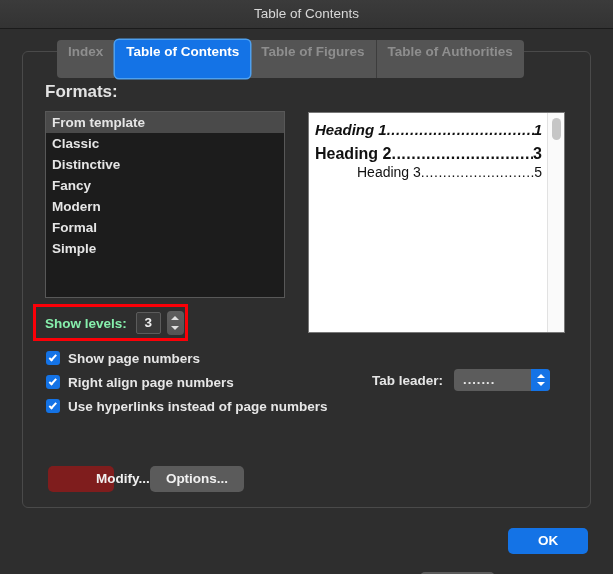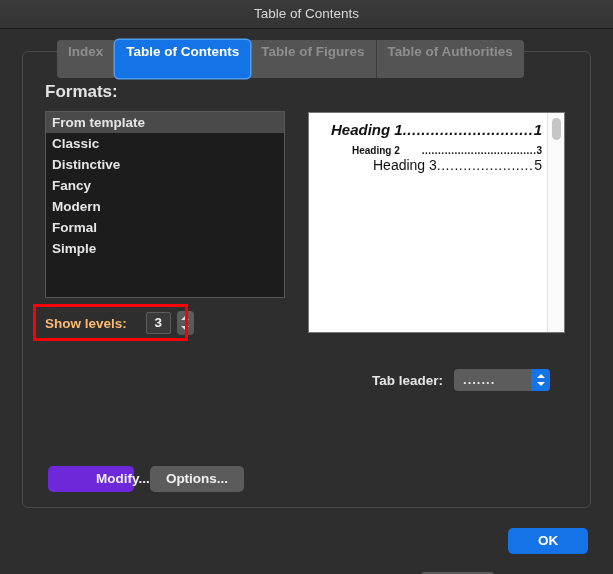--- a/index.html
+++ b/index.html
@@ -134,24 +134,24 @@
   
   #showlevels-row {
     position: absolute;
     left: 45px;
     top: 311px;
     height: 24px;
     display: flex;
     align-items: center;
   }
   #showlevels-label {
-    color: #fdba74;
-    font-size: 13.5px;
-    font-weight: bold;
-    margin-right: 19px;
+    color: #86efac;
+    font-size: 13.5px;
+    font-weight: bold;
+    margin-right: 9px;
   }
   #showlevels-field {
     width: 25px;
     height: 22px;
     background: #3a3a3a;
     border: 1px solid #5c5c5c;
     border-radius: 2px;
     box-sizing: border-box;
     color: #f0f0f0;
     font-size: 13.5px;
@@ -296,21 +296,21 @@
     background: #ffffff;
     border: 1px solid #777777;
     box-sizing: border-box;
     overflow: hidden;
   }
   #preview-content {
     position: absolute;
     left: 0; top: 0;
     width: 238px;
     height: 219px;
-    padding: 8px 5px 0 22px;
+    padding: 8px 5px 0 6px;
     box-sizing: border-box;
   }
   .pv-line {
     display: flex;
     align-items: baseline;
     color: #111111;
     white-space: nowrap;
     overflow: hidden;
   }
   .pv-dots {
@@ -320,25 +320,23 @@
     letter-spacing: 0.5px;
   }
   .pv-l1 {
     font-size: 15px;
     font-weight: bold;
     font-style: italic;
     margin-left: 0px;
     margin-bottom: 7px;
   }
   .pv-l2 {
-    font-size: 10px;
-    font-weight: bold;
-    margin-left: 21px;
+    font-size: 16px;
+    font-weight: bold;
     margin-bottom: 1px;
-    text-align: right;
   }
   .pv-l3 {
     font-size: 14px;
     font-weight: normal;
     margin-left: 42px;
   }
   #preview-scrolltrack {
     position: absolute;
     right: 0;
     top: 0;
@@ -364,24 +362,24 @@
     font-weight: bold;
     border-radius: 5px;
     text-align: center;
     box-sizing: border-box;
     white-space: nowrap;
   }
   #modify-button {
     position: absolute;
     left: 48px;
     top: 466px;
-    width: 86px;
+    width: 66px;
     height: 26px;
     line-height: 25px;
-    background: #6d28d9;
+    background: #7f1d1d;
     color: #f0f0f0;
     padding-left: 48px;
   }
   #options-button {
     position: absolute;
     left: 150px;
     top: 466px;
     width: 94px;
     height: 26px;
     line-height: 25px;
@@ -442,20 +440,34 @@
   <div id="showlevels-row">
     <div id="showlevels-label">Show levels:</div>
     <div id="showlevels-field">3</div>
     <div id="showlevels-stepper">
       <span class="chev up"></span>
       <span class="chev down"></span>
     </div>
   </div>
   <div id="redbox"></div>
 
+  <div id="checkbox-group">
+    <div class="cb-row">
+      <span class="cb-box"></span>
+      <span class="cb-label">Show page numbers</span>
+    </div>
+    <div class="cb-row">
+      <span class="cb-box"></span>
+      <span class="cb-label">Right align page numbers</span>
+    </div>
+    <div class="cb-row">
+      <span class="cb-box"></span>
+      <span class="cb-label">Use hyperlinks instead of page numbers</span>
+    </div>
+  </div>
 
   <div id="tableader-row">
     <div id="tableader-label">Tab leader:</div>
     <div id="tableader-select">
       <div id="tableader-value">.......</div>
       <div id="tableader-arrow">
         <span class="chev up"></span>
         <span class="chev down"></span>
       </div>
     </div>

